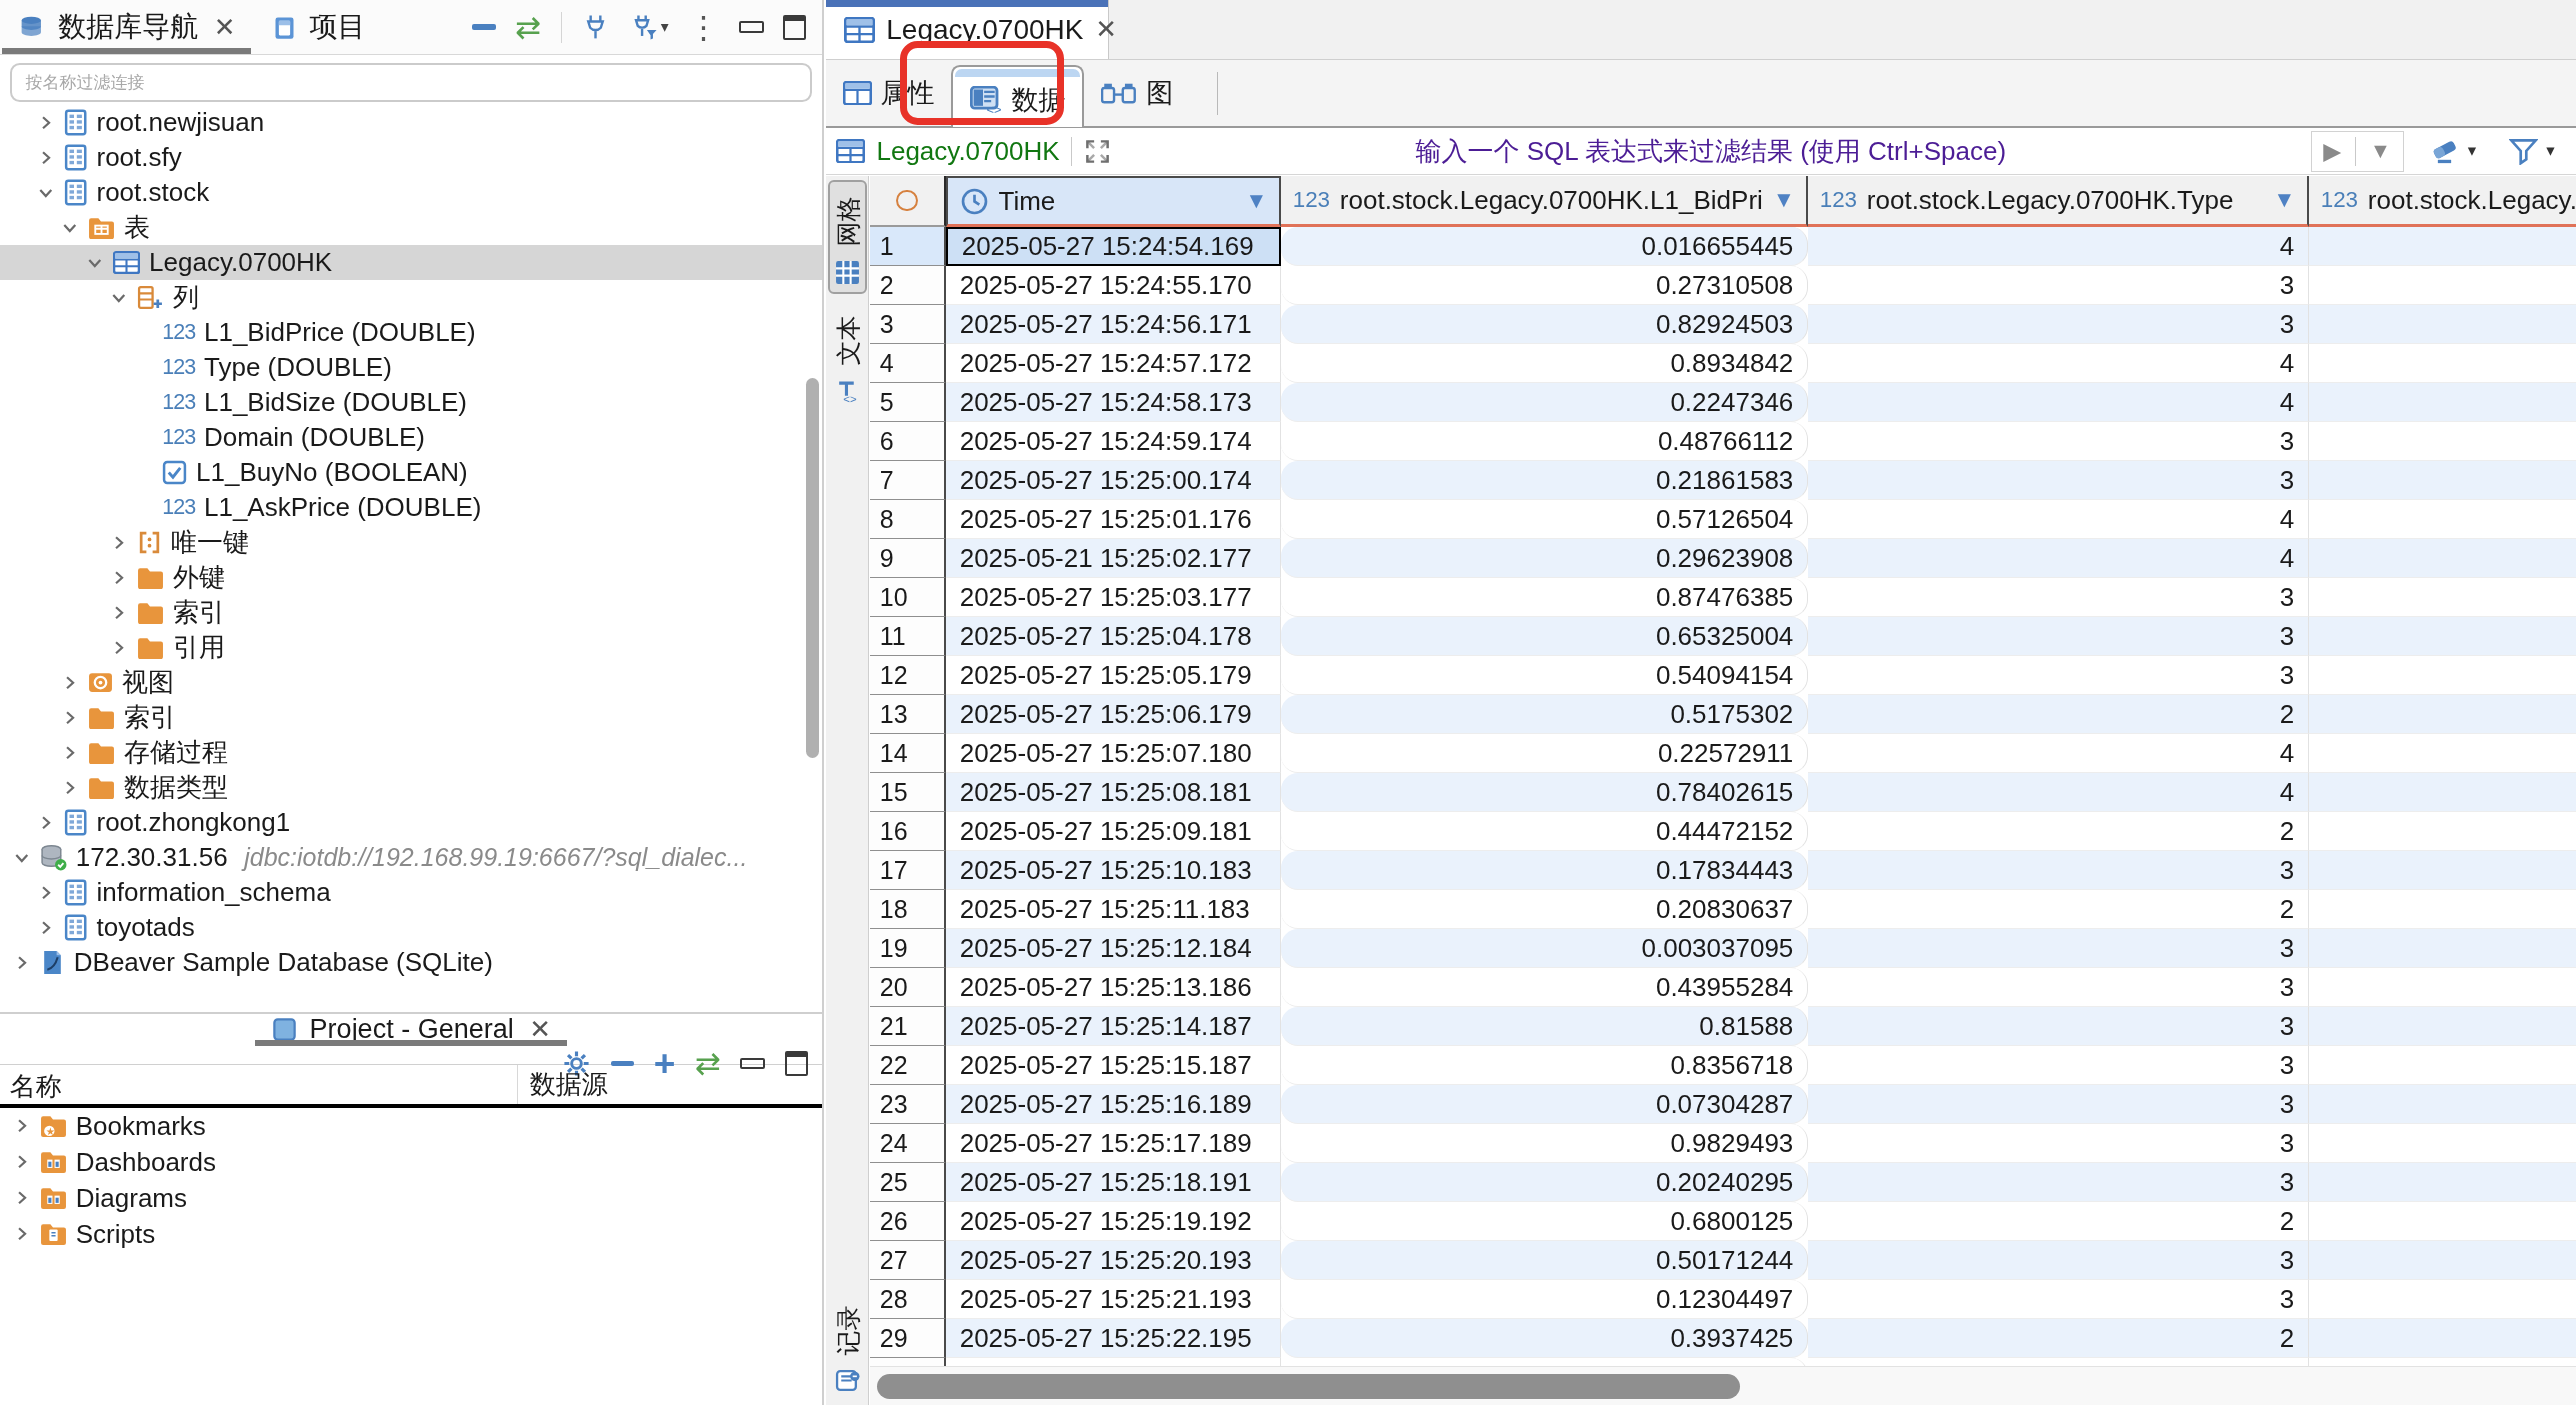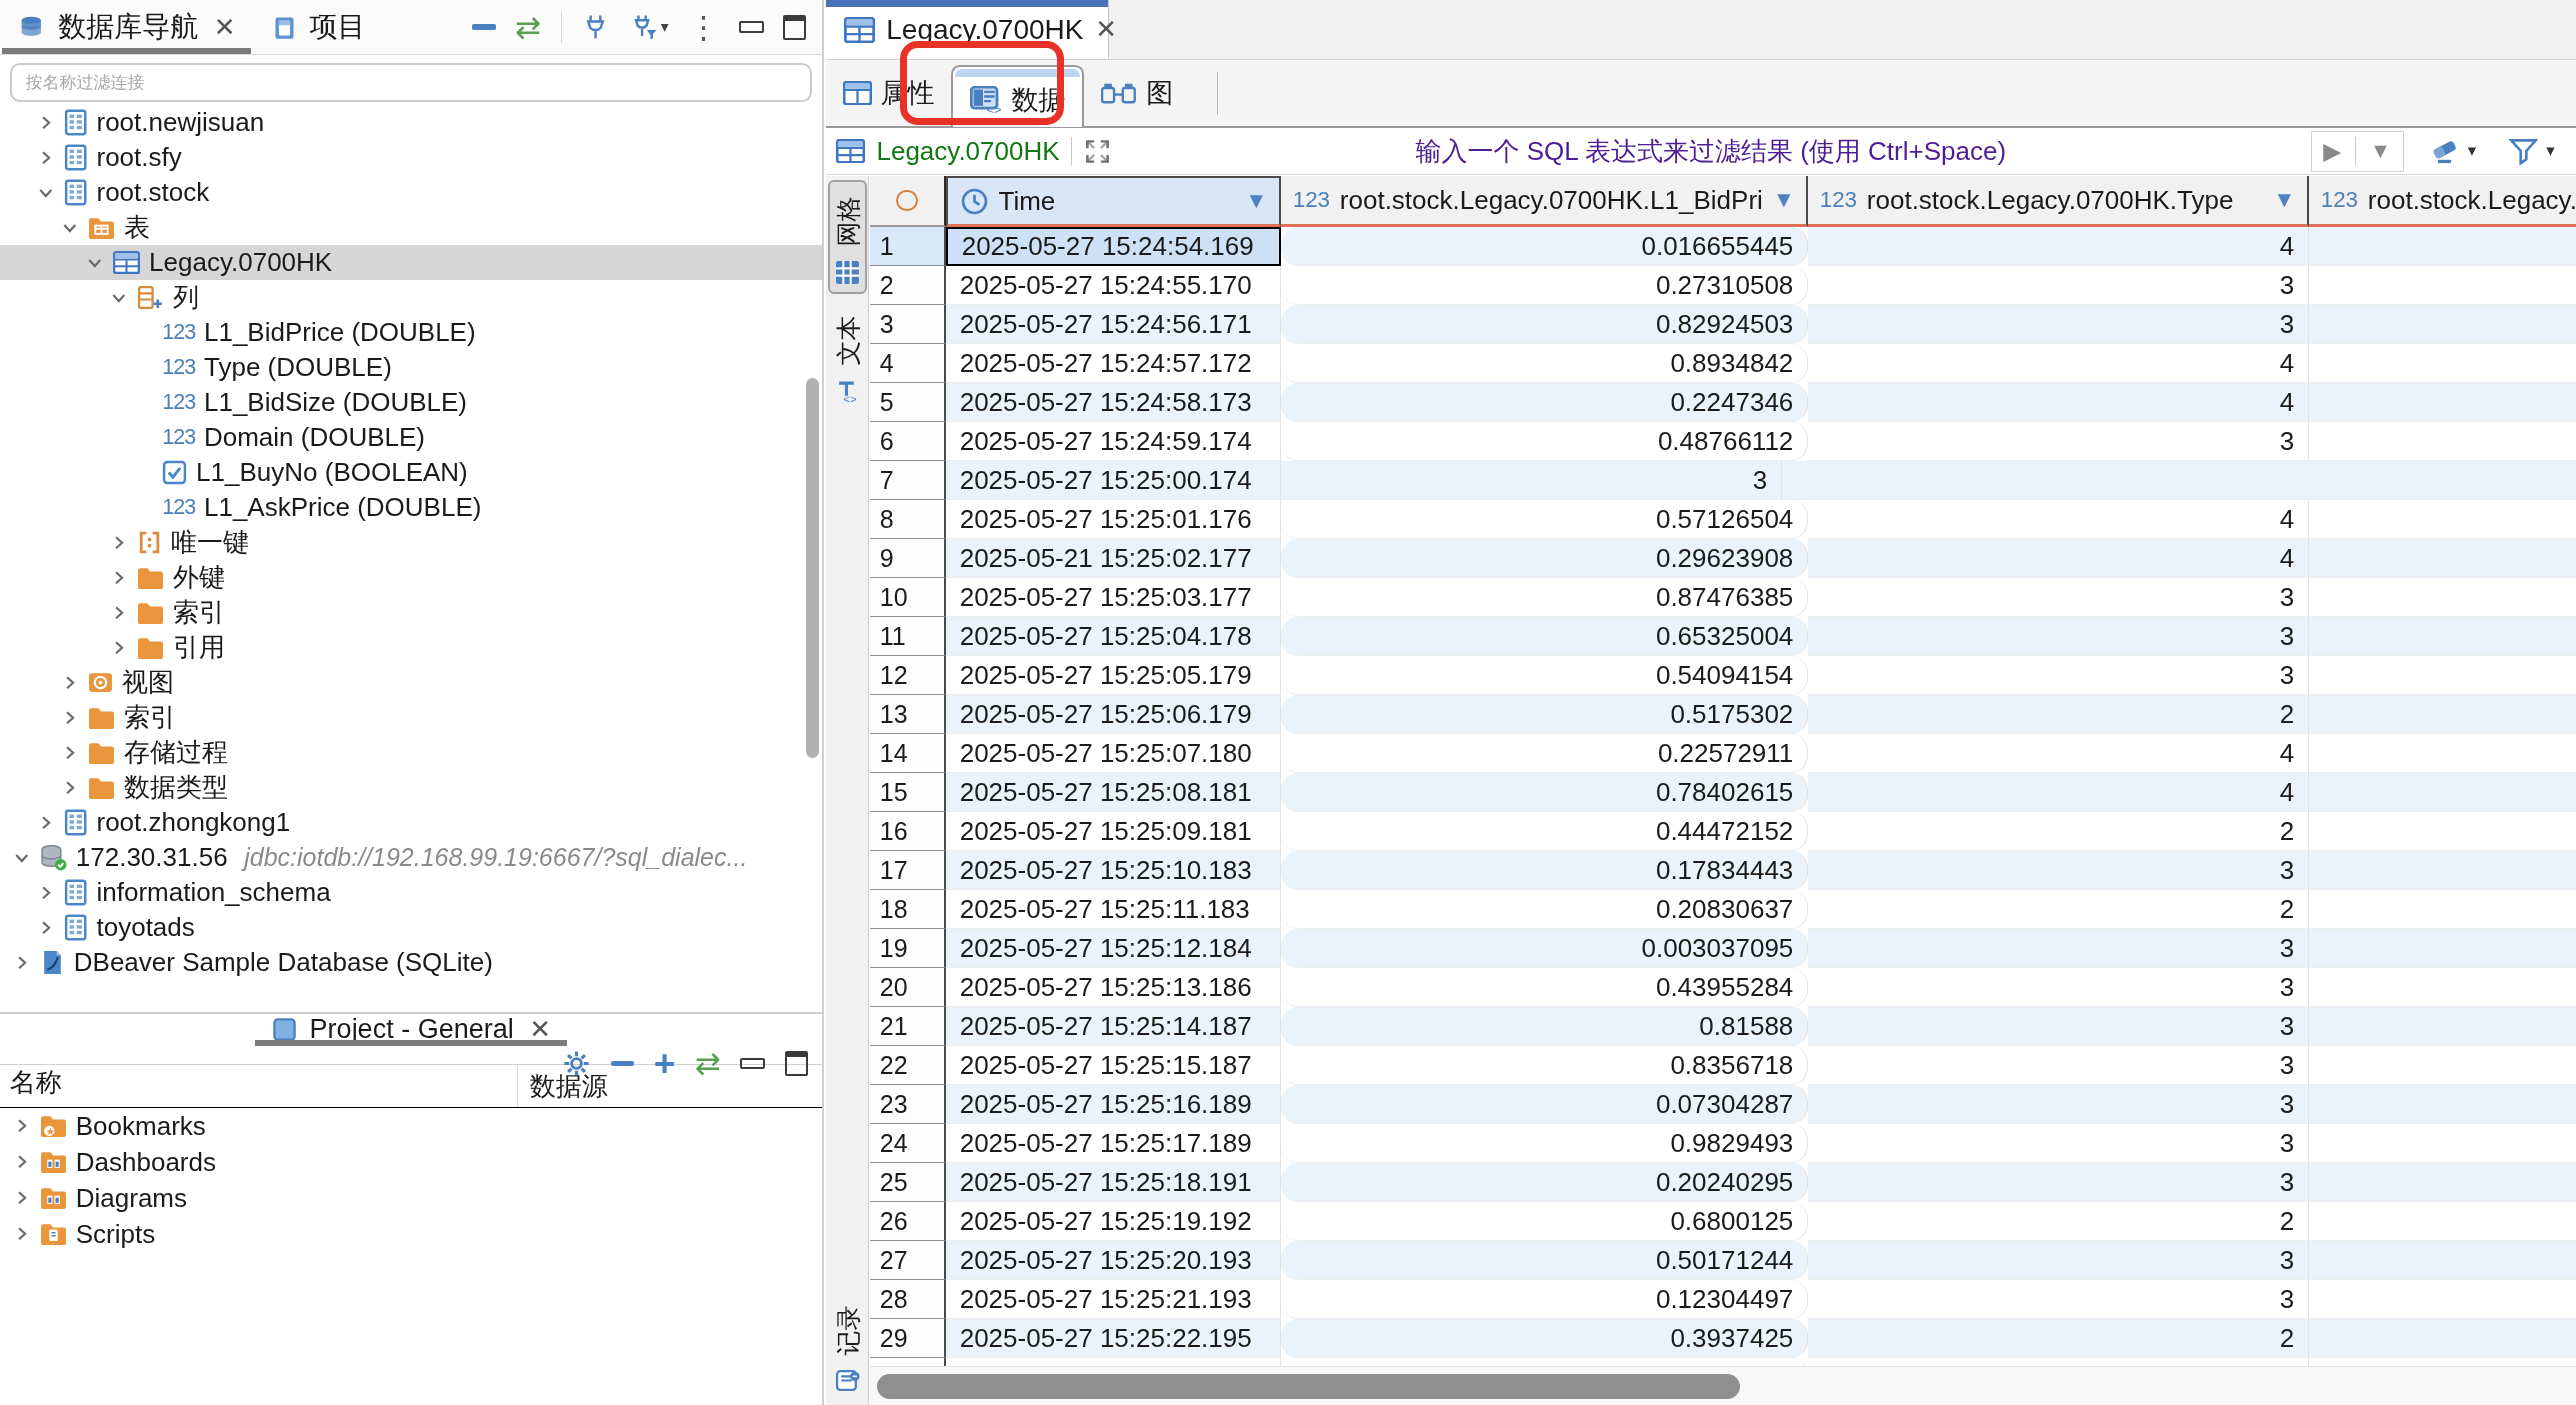--- a/index.html
+++ b/index.html
@@ -41,21 +41,21 @@
     background:#b0b0b0; border-radius:6.8px; }
 
   
   .pp { position:absolute; left:0; top:1012px; right:0; bottom:0; border-top:2px solid #cfcfcf; }
   .pp-tabbar { height:51px; background:#fff; border-bottom:1px solid #d0d0d0; display:flex; align-items:center;flex-direction:column; }
   .pp-tab { display:flex; align-items:center; gap:11.7px; padding:0 15.6px; height:100%;
     font-size:27px; position:relative; }
   .pp-tab::after { content:""; position:absolute; left:0; right:0; bottom:-1px; height:5.9px; background:#7a7a7a; }
   .pp-toolbar { margin-left:auto; display:flex; align-items:center; gap:19.5px; padding-right:13.7px; }
   .ic-plus { color:#4a80c0; font-size:37px; font-weight:bold; line-height:1; }
-  .pp-cols { height:43px; display:flex; align-items:flex-start; border-bottom:1px solid #000000; font-size:26px; }
+  .pp-cols { height:43px; display:flex; align-items:flex-end; border-bottom:4px solid #000000; font-size:26px; }
   .pp-col-name { width:517px; padding-left:9.8px; }
   .pp-col-src { flex:1; padding-left:11.7px; border-left:1px solid #d8d8d8; height:100%; display:flex; align-items:center; }
   .pp-rows .trow { height:36px; }
 
   
   .main { position:absolute; left:826px; top:0; right:0; bottom:0; }
   .ed-tabbar { height:60px; background:#f1f1f1; border-bottom:1px solid #cfcfcf; display:flex; }
   .ed-tab { width:283px; background:#fff; border-right:1px solid #c9c9c9; position:relative;
     display:flex; align-items:center; gap:11.7px; padding:0 17.6px; font-size:28px; }
   .ed-tab::before { content:""; position:absolute; top:0; left:0; right:0; height:6.8px; background:#4a72b8; }
@@ -876,20 +876,21 @@
           <div class="grow">
     <div class="cell c-rownum">6</div>
     <div class="cell c-time">2025-05-27 15:24:59.174</div>
     <div class="cell c-bid">0.48766112</div>
     <div class="cell c-type">3</div>
     <div class="cell c-rest"></div>
   </div>
           <div class="grow odd">
     <div class="cell c-rownum">7</div>
     <div class="cell c-time">2025-05-27 15:25:00.174</div>
+    <div class="cell c-bid">0.21861583</div>
     <div class="cell c-type">3</div>
     <div class="cell c-rest"></div>
   </div>
           <div class="grow">
     <div class="cell c-rownum">8</div>
     <div class="cell c-time">2025-05-27 15:25:01.176</div>
     <div class="cell c-bid">0.57126504</div>
     <div class="cell c-type">4</div>
     <div class="cell c-rest"></div>
   </div>

